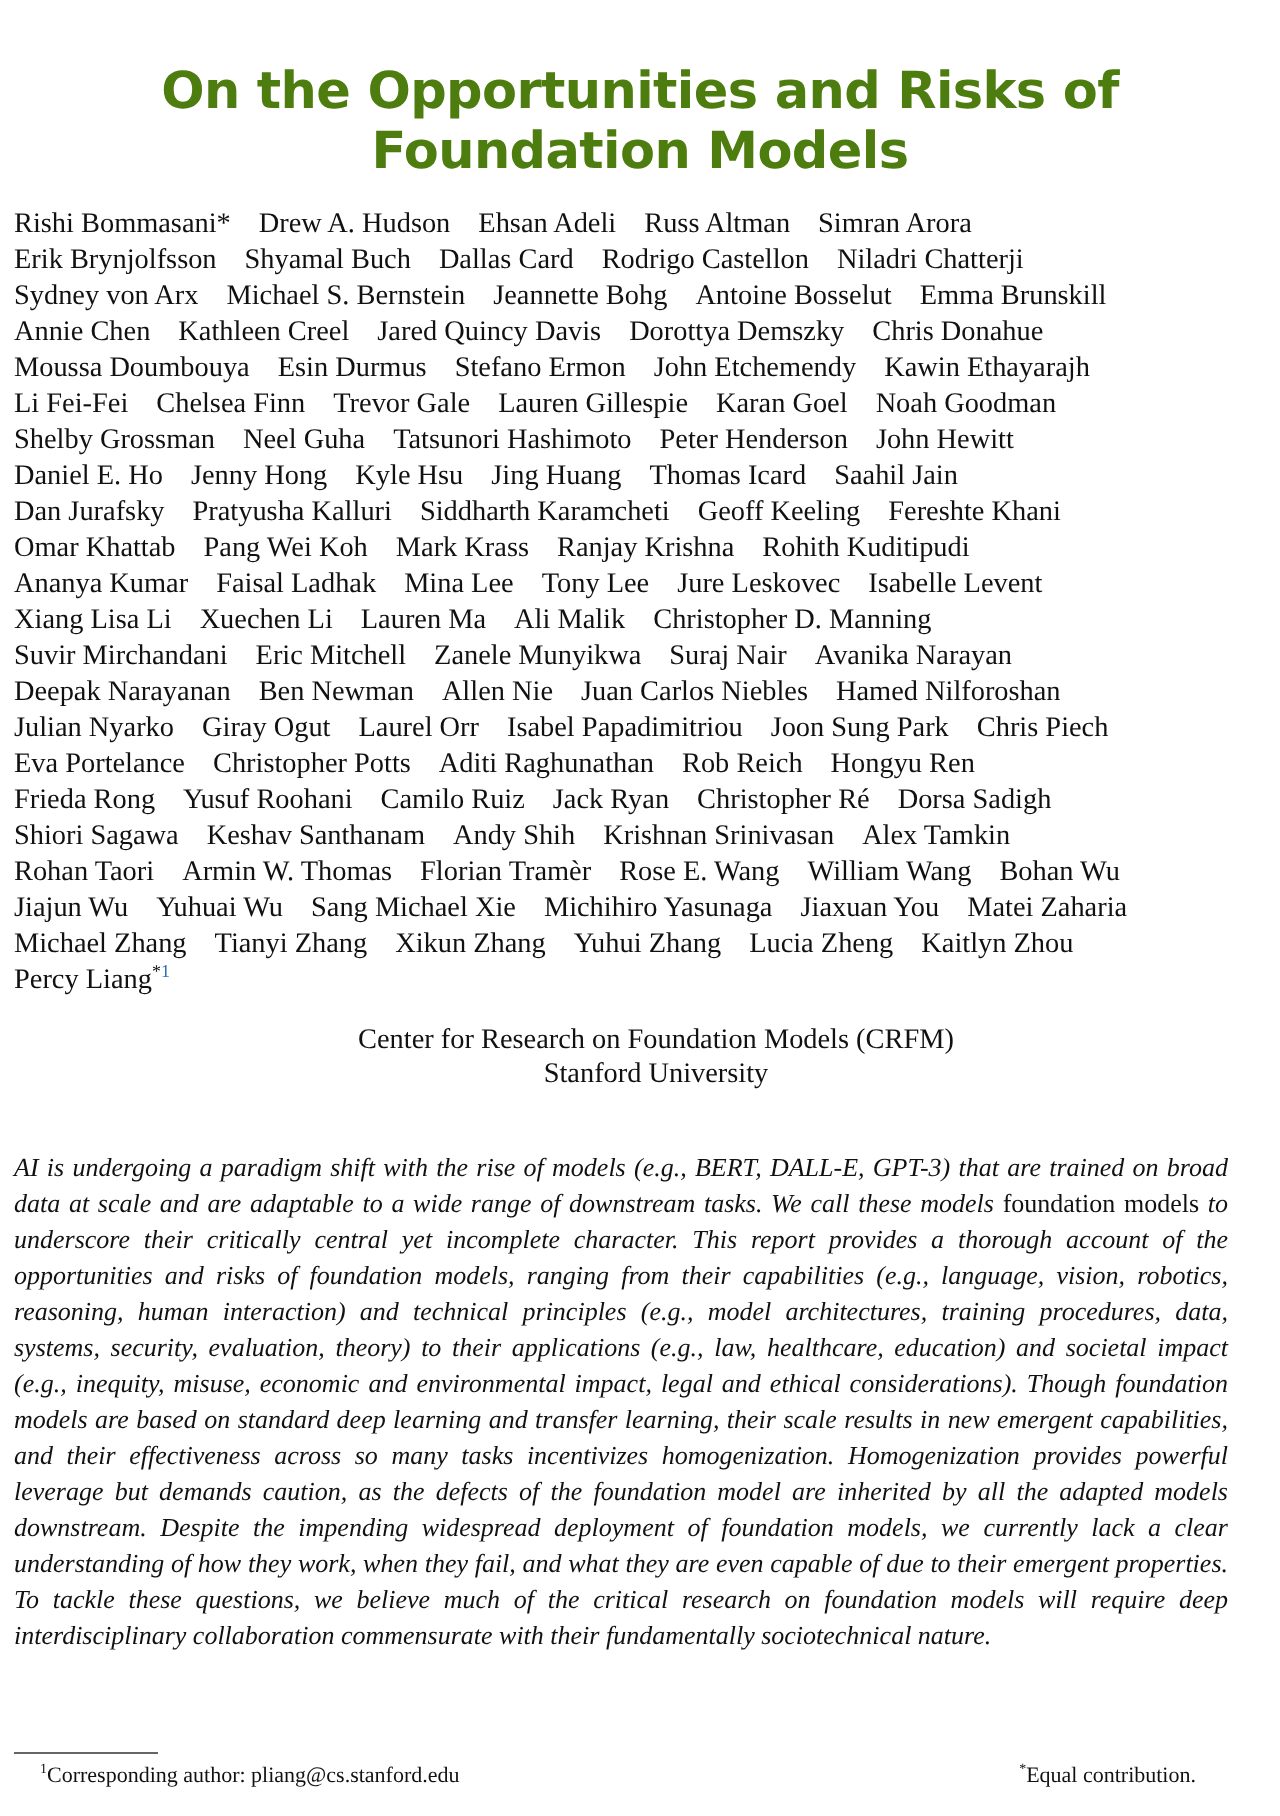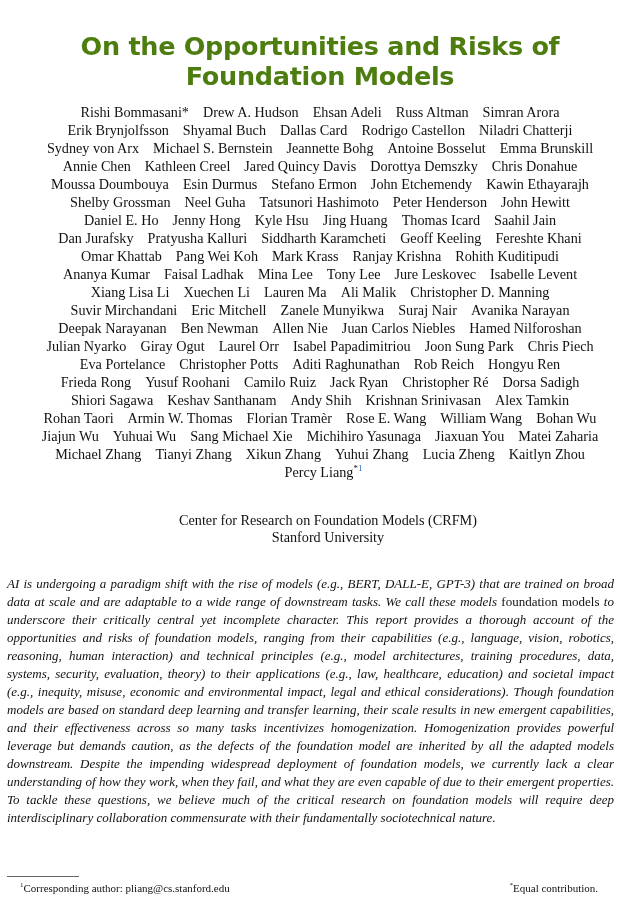--- a/index.html
+++ b/index.html
@@ -34,21 +34,20 @@
       line-height: 30px;
       letter-spacing: -0.3px;
       color: #4d7c0f;
       margin: 0;
     }
     .authors {
       position: absolute;
       top: 103px;
       left: 0;
       width: 640px;
-      text-align: center;
       font-size: 14.2px;
       line-height: 18px;
     }
     .author-line {
       display: block;
       white-space: nowrap;
       height: 18px;
     }
     .author {
       display: inline;
@@ -127,20 +126,21 @@
     <span>On the Opportunities and Risks of</span><br>
     <span>Foundation Models</span>
   </h1>
 
   <div class="authors" id="authors">
       <div class="author-line"><span class="author">Rishi Bommasani*</span><span class="author">Drew A. Hudson</span><span class="author">Ehsan Adeli</span><span class="author">Russ Altman</span><span class="author">Simran Arora</span></div>
       <div class="author-line"><span class="author">Erik Brynjolfsson</span><span class="author">Shyamal Buch</span><span class="author">Dallas Card</span><span class="author">Rodrigo Castellon</span><span class="author">Niladri Chatterji</span></div>
       <div class="author-line"><span class="author">Sydney von Arx</span><span class="author">Michael S. Bernstein</span><span class="author">Jeannette Bohg</span><span class="author">Antoine Bosselut</span><span class="author">Emma Brunskill</span></div>
       <div class="author-line"><span class="author">Annie Chen</span><span class="author">Kathleen Creel</span><span class="author">Jared Quincy Davis</span><span class="author">Dorottya Demszky</span><span class="author">Chris Donahue</span></div>
       <div class="author-line"><span class="author">Moussa Doumbouya</span><span class="author">Esin Durmus</span><span class="author">Stefano Ermon</span><span class="author">John Etchemendy</span><span class="author">Kawin Ethayarajh</span></div>
+      <div class="author-line"><span class="author">Li Fei-Fei</span><span class="author">Chelsea Finn</span><span class="author">Trevor Gale</span><span class="author">Lauren Gillespie</span><span class="author">Karan Goel</span><span class="author">Noah Goodman</span></div>
       <div class="author-line"><span class="author">Shelby Grossman</span><span class="author">Neel Guha</span><span class="author">Tatsunori Hashimoto</span><span class="author">Peter Henderson</span><span class="author">John Hewitt</span></div>
       <div class="author-line"><span class="author">Daniel E. Ho</span><span class="author">Jenny Hong</span><span class="author">Kyle Hsu</span><span class="author">Jing Huang</span><span class="author">Thomas Icard</span><span class="author">Saahil Jain</span></div>
       <div class="author-line"><span class="author">Dan Jurafsky</span><span class="author">Pratyusha Kalluri</span><span class="author">Siddharth Karamcheti</span><span class="author">Geoff Keeling</span><span class="author">Fereshte Khani</span></div>
       <div class="author-line"><span class="author">Omar Khattab</span><span class="author">Pang Wei Koh</span><span class="author">Mark Krass</span><span class="author">Ranjay Krishna</span><span class="author">Rohith Kuditipudi</span></div>
       <div class="author-line"><span class="author">Ananya Kumar</span><span class="author">Faisal Ladhak</span><span class="author">Mina Lee</span><span class="author">Tony Lee</span><span class="author">Jure Leskovec</span><span class="author">Isabelle Levent</span></div>
       <div class="author-line"><span class="author">Xiang Lisa Li</span><span class="author">Xuechen Li</span><span class="author">Lauren Ma</span><span class="author">Ali Malik</span><span class="author">Christopher D. Manning</span></div>
       <div class="author-line"><span class="author">Suvir Mirchandani</span><span class="author">Eric Mitchell</span><span class="author">Zanele Munyikwa</span><span class="author">Suraj Nair</span><span class="author">Avanika Narayan</span></div>
       <div class="author-line"><span class="author">Deepak Narayanan</span><span class="author">Ben Newman</span><span class="author">Allen Nie</span><span class="author">Juan Carlos Niebles</span><span class="author">Hamed Nilforoshan</span></div>
       <div class="author-line"><span class="author">Julian Nyarko</span><span class="author">Giray Ogut</span><span class="author">Laurel Orr</span><span class="author">Isabel Papadimitriou</span><span class="author">Joon Sung Park</span><span class="author">Chris Piech</span></div>
       <div class="author-line"><span class="author">Eva Portelance</span><span class="author">Christopher Potts</span><span class="author">Aditi Raghunathan</span><span class="author">Rob Reich</span><span class="author">Hongyu Ren</span></div>

